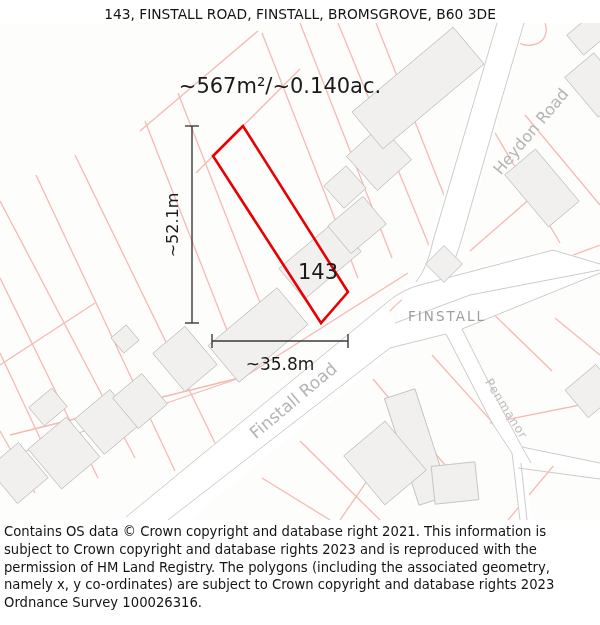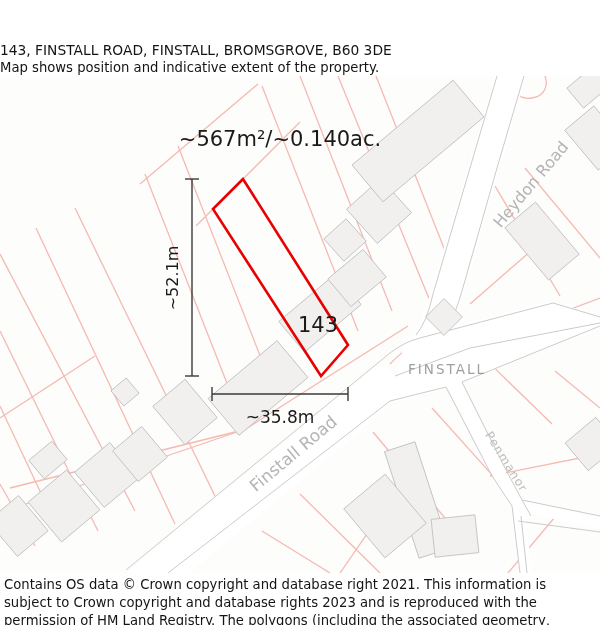--- a/index.html
+++ b/index.html
@@ -1,17 +1,17 @@
 <!DOCTYPE html>
 <html><head>
 <meta charset="utf-8">
 <style>
   html,body{margin:0;padding:0;background:#ffffff;}
   body{width:600px;height:625px;overflow:hidden;font-family:"DejaVu Sans","Liberation Sans",sans-serif;}
-  .header{width:600px;padding-top:6px;color:#141414;margin-top:36px;}
+  .header{width:600px;padding-top:6px;text-align:center;color:#141414;}
   .header .l1{font-size:13.8px;line-height:17px;}
   .header .l2{font-size:13.2px;line-height:17px;}
   .mapwrap{width:600px;height:497px;position:relative;background:#fdfdfc;}
   svg{display:block;}
   .pk{stroke:#f6b9b2;stroke-width:1.3;fill:none;}
   .bld{fill:#f1f0ef;stroke:#c2c2c2;stroke-width:0.9;}
   .roadfill{fill:#ffffff;stroke:none;}
   .roadstroke{stroke:#ffffff;fill:none;}
   .redge{stroke:#cbcbcb;stroke-width:1;fill:none;}
   .dim{stroke:#3a3a3a;stroke-width:1.4;fill:none;}
@@ -20,21 +20,20 @@
   .arealbl{fill:#9f9f9f;font-size:13.5px;letter-spacing:2px;}
   .penlbl{fill:#bdbdbd;font-size:12px;letter-spacing:1px;}
   .blacklbl{fill:#1a1a1a;}
   .footer{width:592px;padding:3px 4px 0 4px;color:#141414;font-size:13.2px;line-height:17.8px;text-align:left;}
 </style>
 </head>
 <body>
 
 <div class="header">
   <div class="l1">143, FINSTALL ROAD, FINSTALL, BROMSGROVE, B60 3DE</div>
-  <div class="l2">Map shows position and indicative extent of the property.</div>
 </div>
 
 <div class="mapwrap">
 <svg width="600" height="497" viewBox="0 0 600 497">
 
   <g>
 
     <path class="pk" d="M178,70 L268,300"></path>
     <path class="pk" d="M145,98 L232,320"></path>
     <path class="pk" d="M262,10 L358,255"></path>

